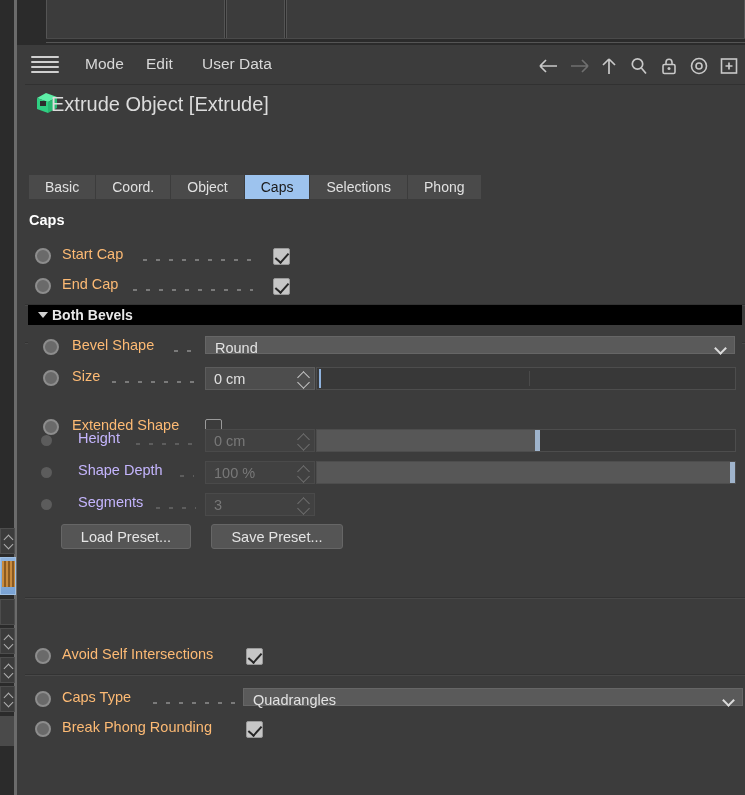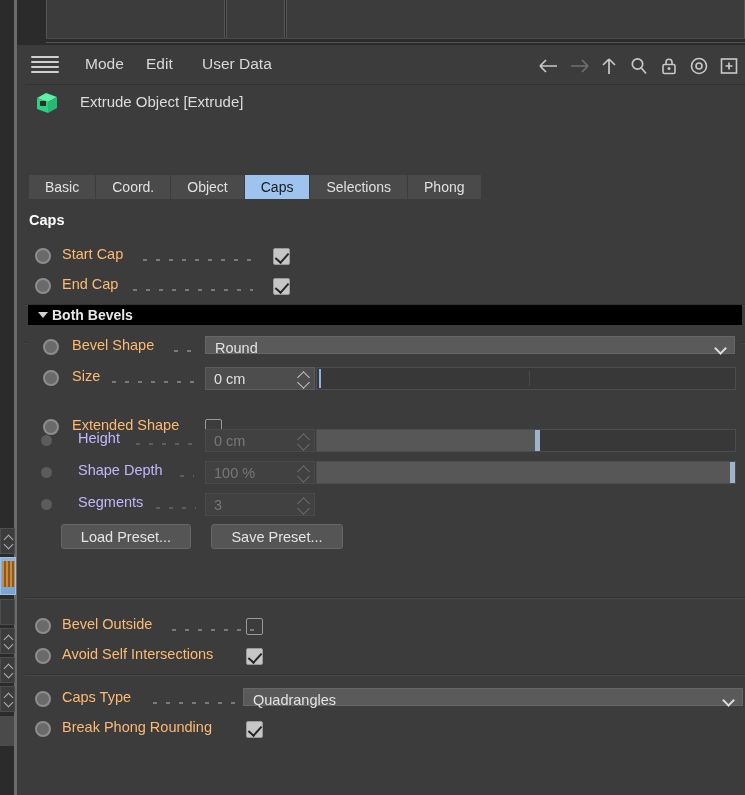--- a/index.html
+++ b/index.html
@@ -61,21 +61,21 @@
   .menuitem {
     position:absolute; top:10px; color:#d8d8d8; font-size:15.5px; cursor:pointer;
   }
   .tools { position:absolute; right:2px; top:8px; display:flex; align-items:center; gap:1px; }
   .tool { width:29px; height:26px; display:flex; align-items:center; justify-content:center; cursor:pointer; }
   .tool svg { display:block; }
 
   
   .objhdr { position:relative; height:36px; }
   .objicon { position:absolute; left:10px; top:7px; width:24px; height:22px; }
-  .objlabel { position:absolute; left:55px; top:8px; font-size:15px; color:#dcdcdc; }
+  .objlabel { position:absolute; left:26px; top:8px; font-size:20px; color:#dcdcdc; }
 
   
   .tabrow { position:absolute; left:4px; top:130px; height:24px; display:flex; background:#a21caf; }
   .tab {
     height:24px; padding:0 16px; display:flex; align-items:center; justify-content:center;
     font-size:14px; color:#e0e0e0; background:#4a4a4a;
     border-right:1px solid #3c3c3c; cursor:pointer; white-space:nowrap;
   }
   .tab.active { background:#9dc3ee; color:#1a1a1a; }
 
@@ -296,26 +296,20 @@
       <div class="rlabel" style="left:37px;">Separate Bevel Controls</div>
       <div class="chk empty" style="left:225px;"></div>
     </div>
 
     <div class="sep" style="top:297px;"></div>
     <div class="sep2" style="top:298px;"></div>
 
     <div class="sep" style="top:552px;"></div>
     <div class="sep2" style="top:553px;"></div>
 
-    <div class="row" style="top:566px;">
-      <div class="dot"></div>
-      <div class="rlabel" style="left:37px;">Bevel Outside</div>
-      <div class="leader" style="left:147px; width:85px;"></div>
-      <div class="chk empty" style="left:221px;"></div>
-    </div>
 
     <div class="row" style="top:596px;">
       <div class="dot"></div>
       <div class="rlabel" style="left:37px;">Avoid Self Intersections</div>
       <div class="chk on" style="left:221px;"></div>
     </div>
 
     <div class="sep" style="top:629px;"></div>
     <div class="sep2" style="top:630px;"></div>
 

